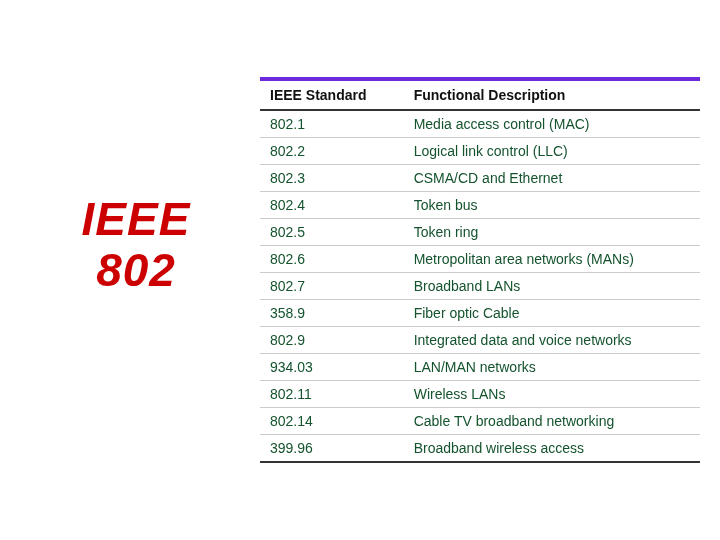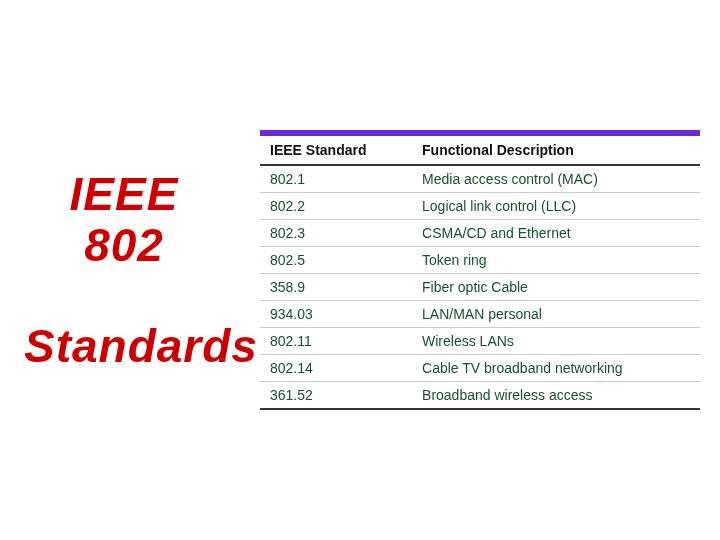--- a/index.html
+++ b/index.html
@@ -23,21 +23,21 @@
       width: 720px;
       height: 540px;
       display: flex;
       align-items: center;
       justify-content: center;
       position: relative;
     }
 
     .title-block {
       position: absolute;
-      left: 4px;
+      left: 16px;
       top: 50%;
       transform: translateY(-50%);
       width: 240px;
       text-align: center;
       padding: 10px 20px;
     }
 
     .title-text {
       color: #cc0000;
       font-family: 'Arial Black', Arial, sans-serif;
@@ -55,21 +55,21 @@
     }
 
     table {
       width: 100%;
       border-collapse: collapse;
       font-family: Arial, Helvetica, sans-serif;
       font-size: 14px;
     }
 
     table thead tr {
-      border-top: 6px solid #6d28d9;
+      border-top: 4px solid #6d28d9;
       border-bottom: 2px solid #333;
     }
 
     table thead th {
       padding: 6px 10px 6px 10px;
       text-align: left;
       font-weight: bold;
       font-size: 14px;
       color: #111;
     }
@@ -94,21 +94,20 @@
   </style>
 </head>
 <body>
 
 <div class="page-container">
 
   <div class="title-block">
     <div class="title-text">
       <span>IEEE 802</span><br>
       <br>
-      <span>Standards</span>
     </div>
   </div>
 
   <div class="table-wrapper">
     <table>
       <thead>
         <tr>
           <th>IEEE Standard</th>
           <th>Functional Description</th>
         </tr>
@@ -120,40 +119,56 @@
           </tr>
           <tr>
             <td>802.2</td>
             <td>Logical link control (LLC)</td>
           </tr>
           <tr>
             <td>802.3</td>
             <td>CSMA/CD and Ethernet</td>
           </tr>
           <tr>
+            <td>802.4</td>
+            <td>Token bus</td>
+          </tr>
+          <tr>
             <td>802.5</td>
             <td>Token ring</td>
+          </tr>
+          <tr>
+            <td>802.6</td>
+            <td>Metropolitan area networks (MANs)</td>
+          </tr>
+          <tr>
+            <td>802.7</td>
+            <td>Broadband LANs</td>
           </tr>
           <tr>
             <td>358.9</td>
             <td>Fiber optic Cable</td>
           </tr>
           <tr>
+            <td>802.9</td>
+            <td>Integrated data and voice networks</td>
+          </tr>
+          <tr>
             <td>934.03</td>
-            <td>LAN/MAN personal</td>
+            <td>LAN/MAN networks</td>
           </tr>
           <tr>
             <td>802.11</td>
             <td>Wireless LANs</td>
           </tr>
           <tr>
             <td>802.14</td>
             <td>Cable TV broadband networking</td>
           </tr>
           <tr>
-            <td>361.52</td>
+            <td>399.96</td>
             <td>Broadband wireless access</td>
           </tr>
         </tbody>
     </table>
   </div>
 
 </div>
 
 </body></html>

